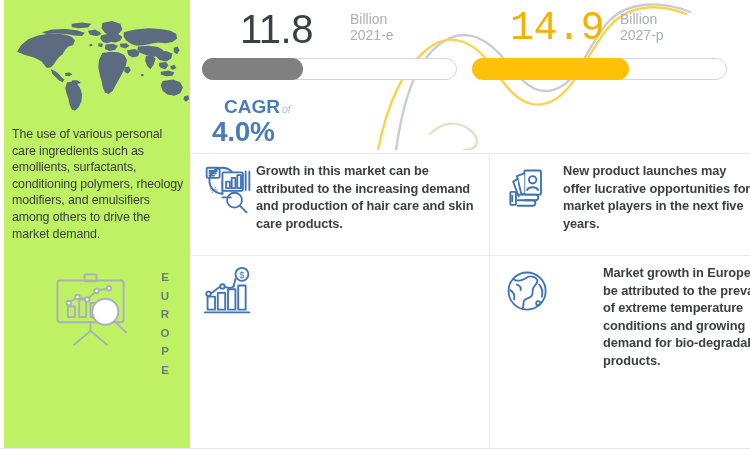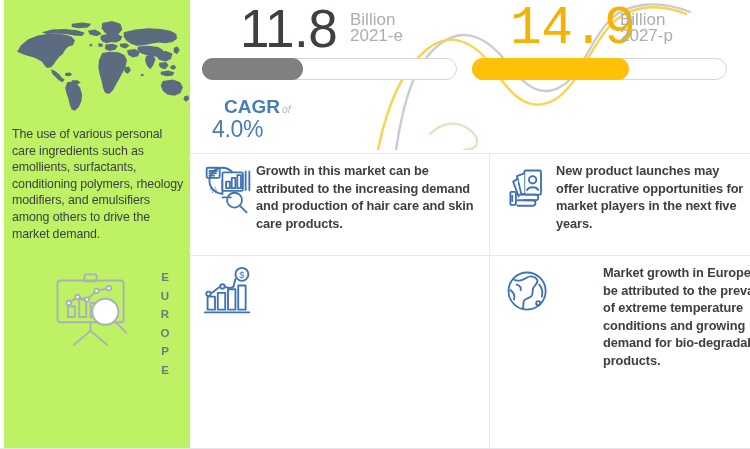--- a/index.html
+++ b/index.html
@@ -122,33 +122,33 @@
   .stat-right { left: 278px; }
 
   .stat-head {
     position: relative;
     height: 56px;
   }
   .stat-value {
     position: absolute;
     left: 42px;
     top: 8px;
-    font-size: 53px;
+    font-size: 40px;
     line-height: 42px;
     font-weight: normal;
     letter-spacing: -0.5px;
   }
   .stat-left .stat-value  { color: #3c4043; }
   .stat-right .stat-value { color: #f5b301; font-family: Liberation Mono, monospace; }
 
   .stat-unit {
     position: absolute;
     left: 152px;
     top: 12px;
-    font-size: 17px;
+    font-size: 14px;
     line-height: 15.5px;
     color: #a9aeb4;
     white-space: pre-line;
   }
 
   .bar-track {
     position: absolute;
     left: 4px;
     top: 58px;
     width: 255px;
@@ -199,22 +199,22 @@
     top: 9px;
     font-size: 10.5px;
     color: #b6bcc2;
     font-weight: normal;
     font-style: italic;
   }
   .cagr-value {
     position: absolute;
     left: 8px;
     top: 22px;
-    font-size: 23px;
-    font-weight: normal;
+    font-size: 28px;
+    font-weight: bold;
     letter-spacing: -0.3px;
   }
   .summary-text {
     position: absolute;
     left: 134px;
     top: 0px;
     width: 418px;
     font-size: 12.8px;
     line-height: 17.4px;
     color: #3c4043;
@@ -256,21 +256,21 @@
     position: absolute;
     left: 66px;
     top: 8px;
     font-size: 12.8px;
     line-height: 17.6px;
     color: #3c4043;
     letter-spacing: -0.1px;
     font-weight: bold;
   }
   .cell-tl .cell-text { width: 222px; }
-  .cell-tr .cell-text { width: 188px; }
+  .cell-tr .cell-text { width: 188px; margin-left: 7px; }
   .cell-bl .cell-text { width: 224px; text-align: justify; }
   .cell-br .cell-text { width: 186px; margin-left: 47px; }
 </style>
 </head>
 <body>
 
 <div id="infographic">
 
   <div class="left-panel">
 

